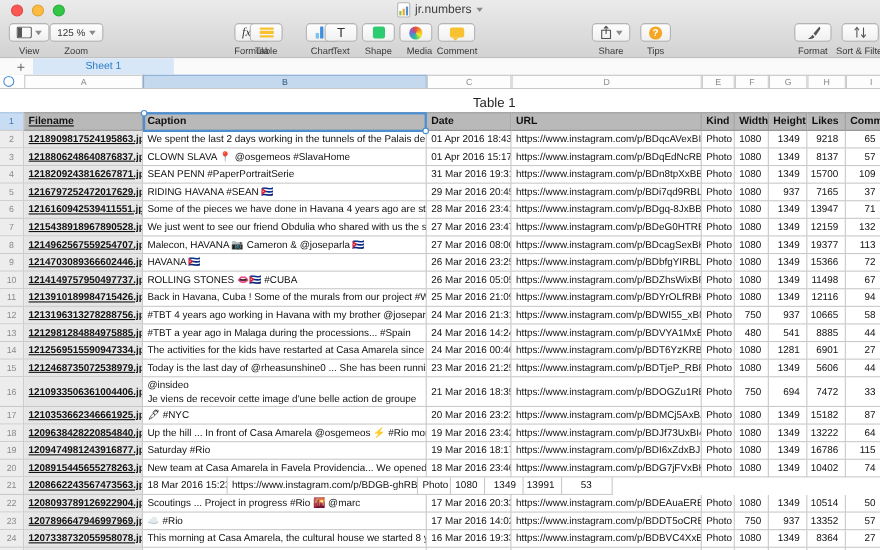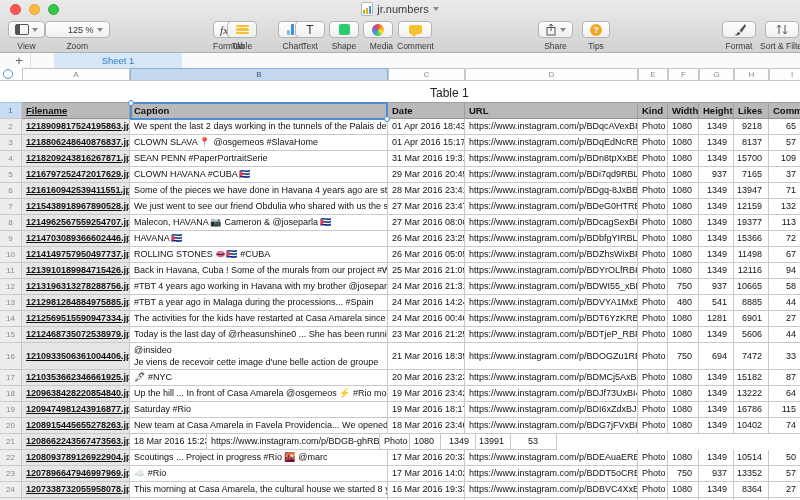--- a/index.html
+++ b/index.html
@@ -48,21 +48,21 @@
     border-left:3px solid transparent;border-right:3px solid transparent;border-top:3px solid #f7c131;}
   .ticon-tips{width:12px;height:12px;border-radius:50%;background:#f5a623;color:#fff;
     font-size:9px;font-weight:bold;display:flex;align-items:center;justify-content:center;}
 
   
   #sheetbar{position:absolute;left:0;top:53px;width:800px;height:15px;background:#fafafa;
     border-bottom:1px solid #cfcfcf;}
   #addsheet{position:absolute;left:8px;top:0;width:22px;height:15px;color:#666;font-size:13px;
     display:flex;align-items:center;justify-content:center;border-right:1px solid #dedede;}
   .sheettab{position:absolute;left:30px;top:0;width:128px;height:15px;background:#d7e7f8;
-    color:#2f7cc4;font-size:9.5px;display:flex;align-items:center;justify-content:center;margin-left:24px;}
+    color:#2f7cc4;font-size:9.5px;display:flex;align-items:center;justify-content:center;}
 
   
   #refbar{position:absolute;left:0;top:68px;width:800px;height:12px;background:#fff;
     border-bottom:1px solid #c9c9c9;}
   #tablehandle{position:absolute;left:3px;top:0.5px;width:10px;height:10px;border-radius:50%;
     border:1.5px solid #4a8fd4;background:#fff;box-sizing:border-box;}
   .refcell{position:absolute;top:0;height:12px;box-sizing:border-box;border:1px solid #c9c9c9;
     border-bottom:none;background:#fdfdfd;color:#8a8a8a;font-size:8px;
     display:flex;align-items:center;justify-content:center;}
   .refcell.sel{background:#c5d9ee;border-color:#8ab0d8;color:#30567e;}
@@ -128,21 +128,21 @@
         <svg width="14" height="11" viewBox="0 0 14 11">
           <rect x="0.5" y="0.5" width="13" height="10" rx="1.5" fill="none" stroke="#555"></rect>
           <rect x="1" y="1" width="4" height="9" fill="#555"></rect>
         </svg>
         <span class="caret"></span>
       </span>
       <span class="tlabel">View</span>
     </div>
     <div class="titem" style="left:45px;">
       <span class="tbtn">
-        <span style="font-size:9px;color:#333;margin-left:16px;">125 %</span>
+        <span style="font-size:9px;color:#333;">125 %</span>
         <span class="caret"></span>
       </span>
       <span class="tlabel">Zoom</span>
     </div>
 
     <div class="titem" style="left:184px;margin-left:29px;">
       <span class="tbtn">
         <span class="fx">fx</span>
         <span class="caret"></span>
       </span>
@@ -297,21 +297,21 @@
           <div class="tcell c3">https://www.instagram.com/p/BDn8tpXxBBf/</div>
           <div class="tcell c4">Photo</div>
           <div class="tcell c5">1080</div>
           <div class="tcell c6">1349</div>
           <div class="tcell c7">15700</div>
           <div class="tcell c8">109</div>
         </div>
         <div class="trow">
           <div class="gut">5</div>
           <div class="tcell c0">1216797252472017629.jpg</div>
-          <div class="tcell c1">CLOWN HAVANA #CUBA 🇨🇺</div>
+          <div class="tcell c1">RIDING HAVANA #SEAN 🇨🇺</div>
           <div class="tcell c2">29 Mar 2016 20:45:57</div>
           <div class="tcell c3">https://www.instagram.com/p/BDi7qd9RBLd/</div>
           <div class="tcell c4">Photo</div>
           <div class="tcell c5">1080</div>
           <div class="tcell c6">937</div>
           <div class="tcell c7">7165</div>
           <div class="tcell c8">37</div>
         </div>
         <div class="trow">
           <div class="gut">6</div>

